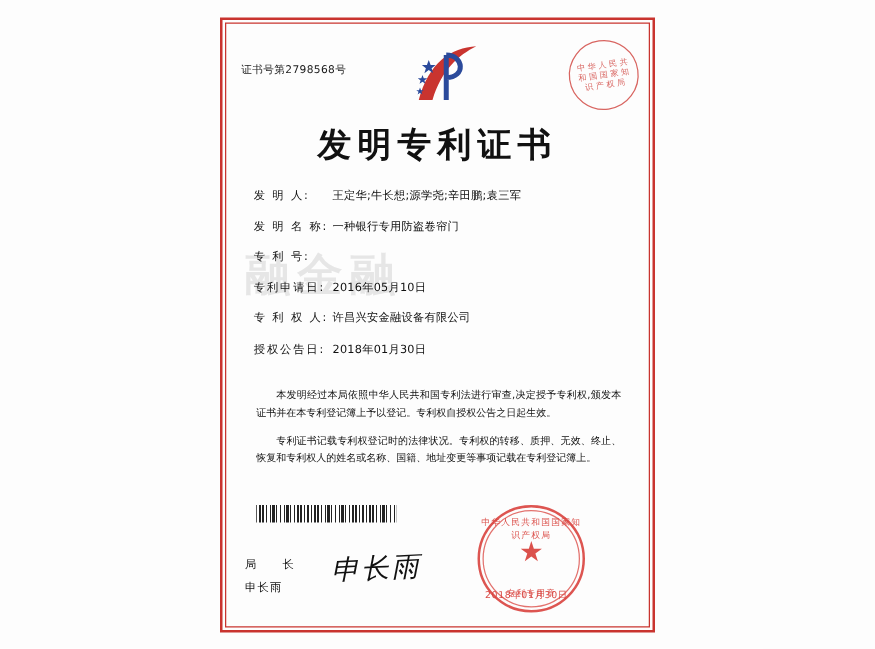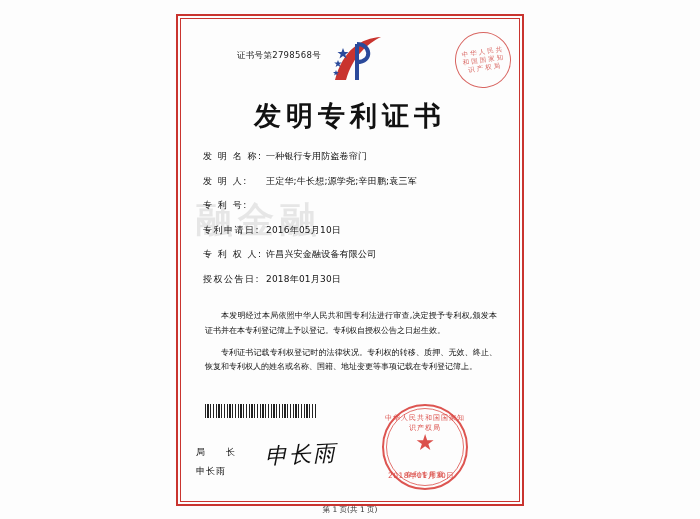--- a/index.html
+++ b/index.html
@@ -39,21 +39,20 @@
     box-sizing: border-box;
   }
   
   .cert-no {
     position: absolute;
     left: 193px;
     top: 50px;
     font-size: 8.5px;
     color: #1a1a1a;
     letter-spacing: 0.3px;
-    margin-left: 44px;
   }
   
   .logo {
     position: absolute;
     left: 327px;
     top: 34px;
     width: 60px;
     height: 54px;
   }
   .logo svg { display: block; }
@@ -279,26 +278,26 @@
   </div>
 
   <div class="seal-top">
     <div class="seal-inner">中 华 人 民 共 和 国 国 家 知 识 产 权 局</div>
   </div>
 
   <div class="doc-title">发明专利证书</div>
 
   <div class="fields">
     <div class="field-row">
+      <div class="field-label">发 明 人:</div>
+      <div class="field-value">王定华;牛长想;源学尧;辛田鹏;袁三军</div>
+    </div>
+    <div class="field-row">
       <div class="field-label">发 明 名 称:</div>
       <div class="field-value">一种银行专用防盗卷帘门</div>
-    </div>
-    <div class="field-row">
-      <div class="field-label">发 明 人:</div>
-      <div class="field-value">王定华;牛长想;源学尧;辛田鹏;袁三军</div>
     </div>
     <div class="field-row">
       <div class="field-label">专 利 号:</div>
     </div>
     <div class="field-row">
       <div class="field-label">专利申请日:</div>
       <div class="field-value">2016年05月10日</div>
     </div>
     <div class="field-row">
       <div class="field-label">专 利 权 人:</div>
@@ -327,15 +326,14 @@
     <div class="ring"></div>
     <div class="ring2"></div>
     <div class="seal-text">
       <div class="t-top">中华人民共和国国家知识产权局</div>
       <div class="star">★</div>
       <div class="t-bottom">专利专用章</div>
     </div>
   </div>
   <div class="seal-date">2018年01月30日</div>
 
-  <div class="page-footer">第 1 页(共 1 页)</div>
 
 </div>
 
 </body></html>

